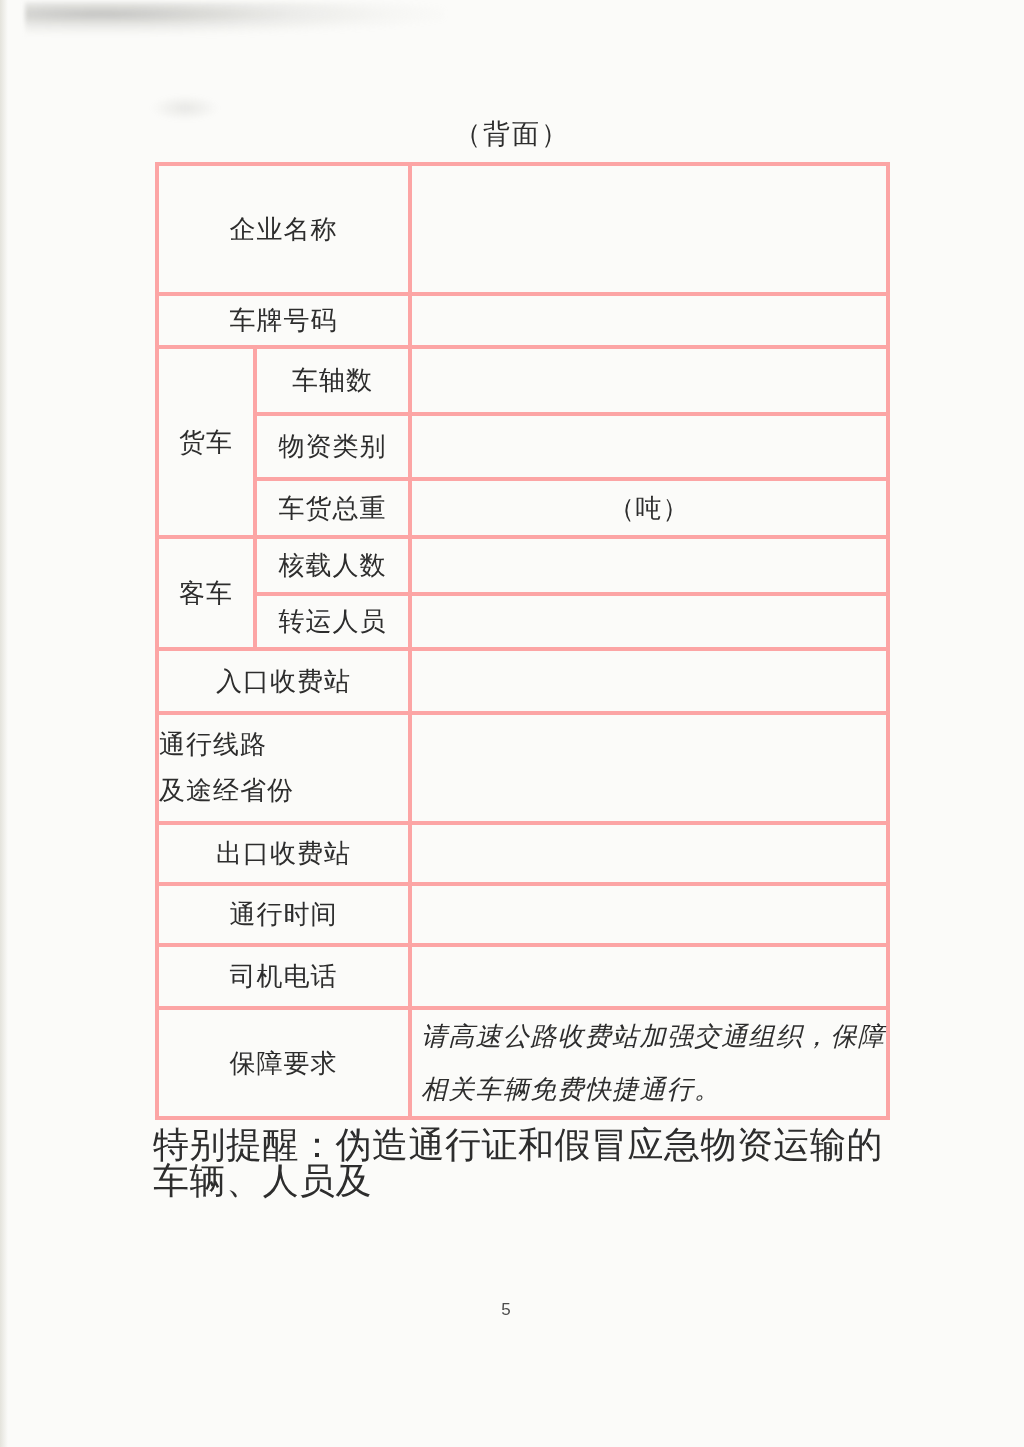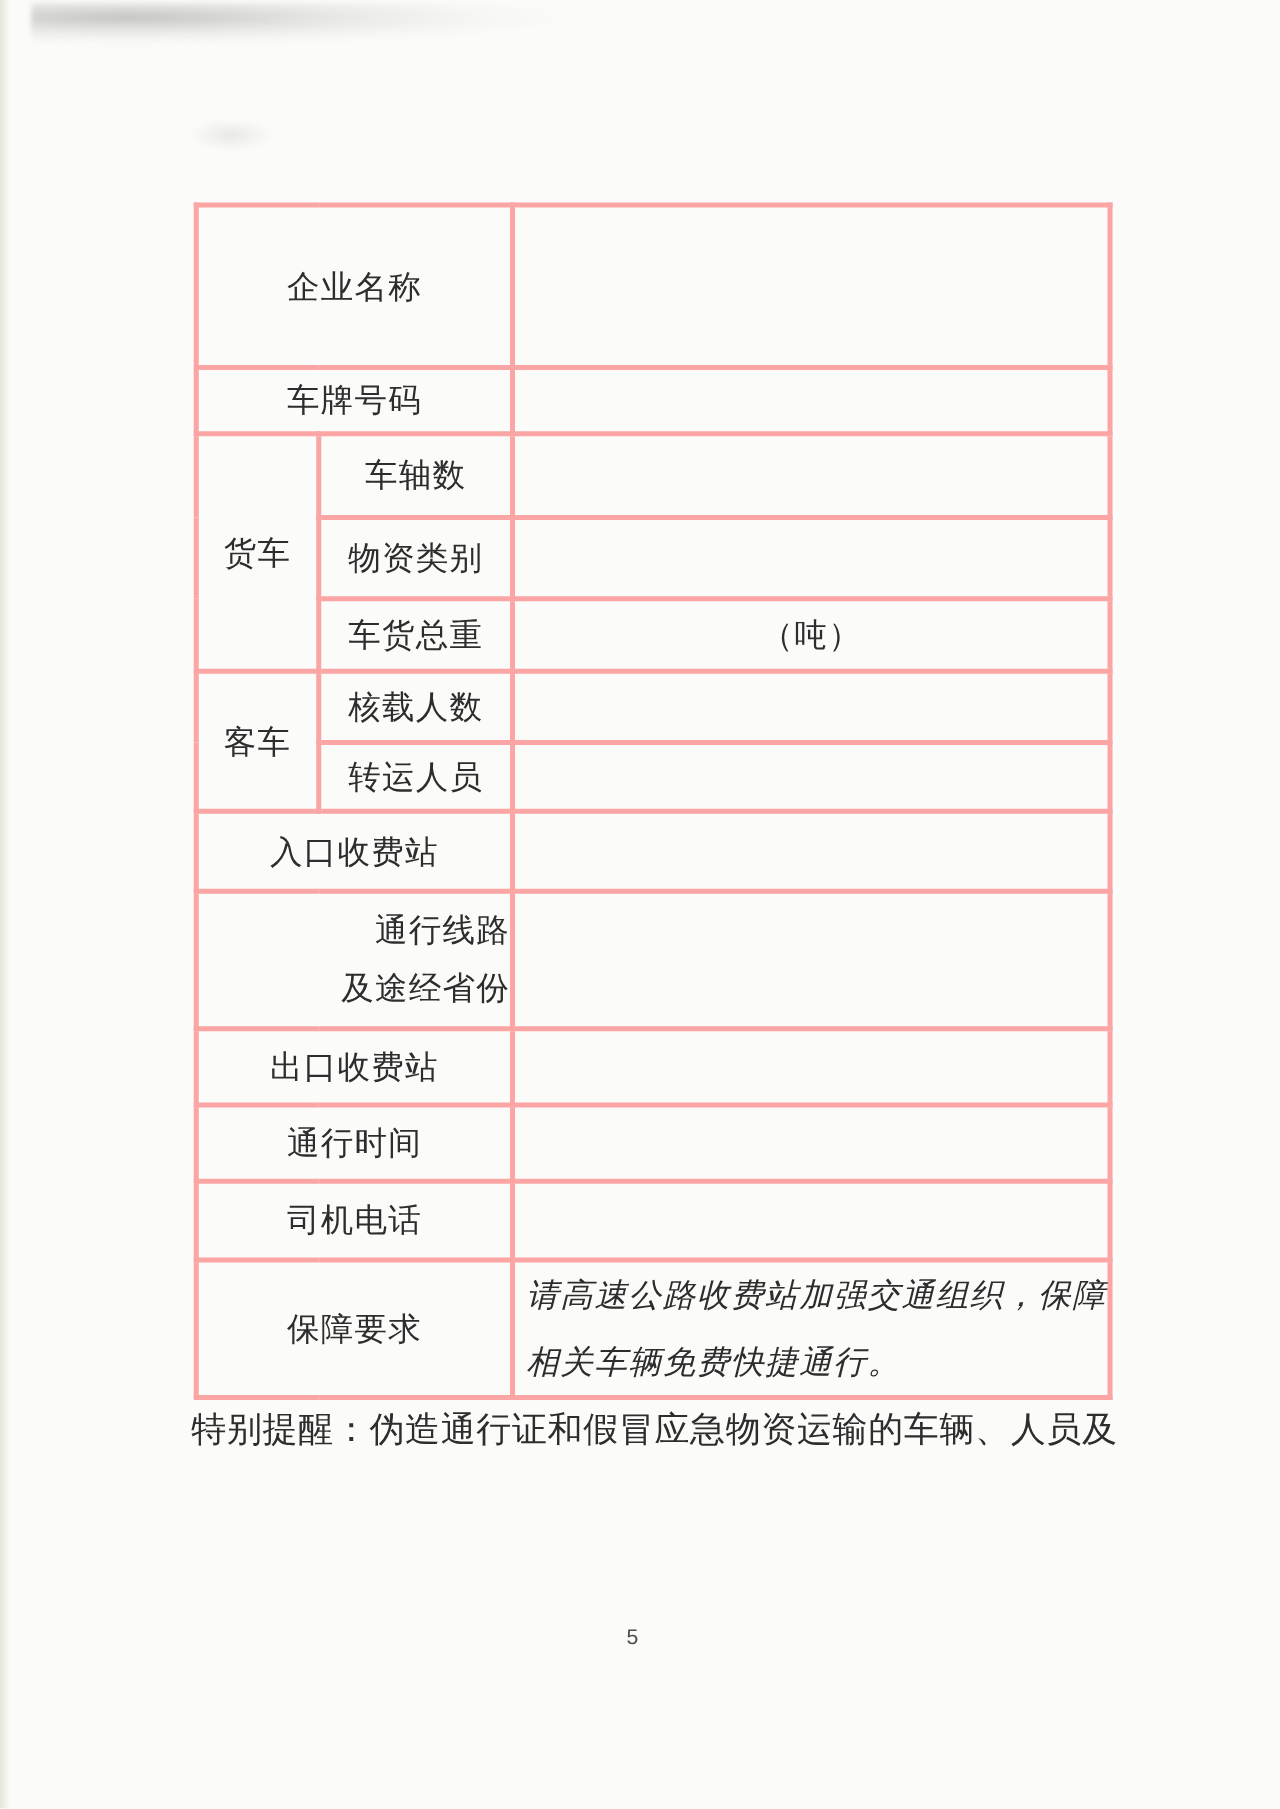--- a/index.html
+++ b/index.html
@@ -43,42 +43,43 @@
   td {
     border: 4px solid #fca5a5;
     font-size: 26px;
     letter-spacing: 1px;
     padding: 0;
     vertical-align: middle;
   }
   td.lbl { text-align: center; }
   td.val { text-align: left; padding-left: 12px; }
   td.val-center { text-align: center; padding-left: 0; }
-  td.two-line div { line-height: 46px; text-align: right; padding-left: 25px; }
+  td.two-line div { line-height: 46px; text-align: left; }
   td.gtext { padding-left: 9px; font-style: italic; }
   td.gtext div { line-height: 53px; letter-spacing: 1.3px; }
   .note {
     position: absolute; left: 153px; top: 1127px; width: 745px;
-    font-size: 28px; line-height: 36px; letter-spacing: 0.5px;
+    font-size: 36px; line-height: 36px; letter-spacing: 0.5px;
   }
   .note .l2 { margin-left: 142px; }
   .pagenum {
     position: absolute; top: 1300px; left: 0; width: 1012px;
     text-align: center; font-size: 17px; color: #4c4c4c;
     font-family: "Liberation Sans", sans-serif;
   }
 </style>
 </head>
 <body>
 
 <div class="page">
   <div class="edge-shade"></div>
   <div class="smudge"></div>
   <div class="smudge2"></div>
 
+  <div class="title">（背面）</div>
 
   <table class="form">
     <colgroup>
         <col class="c1">
         <col class="c2">
         <col class="c3">
       </colgroup>
     <tbody>
       <tr style="height:130px">
         <td colspan="2" class="lbl">企业名称</td>

